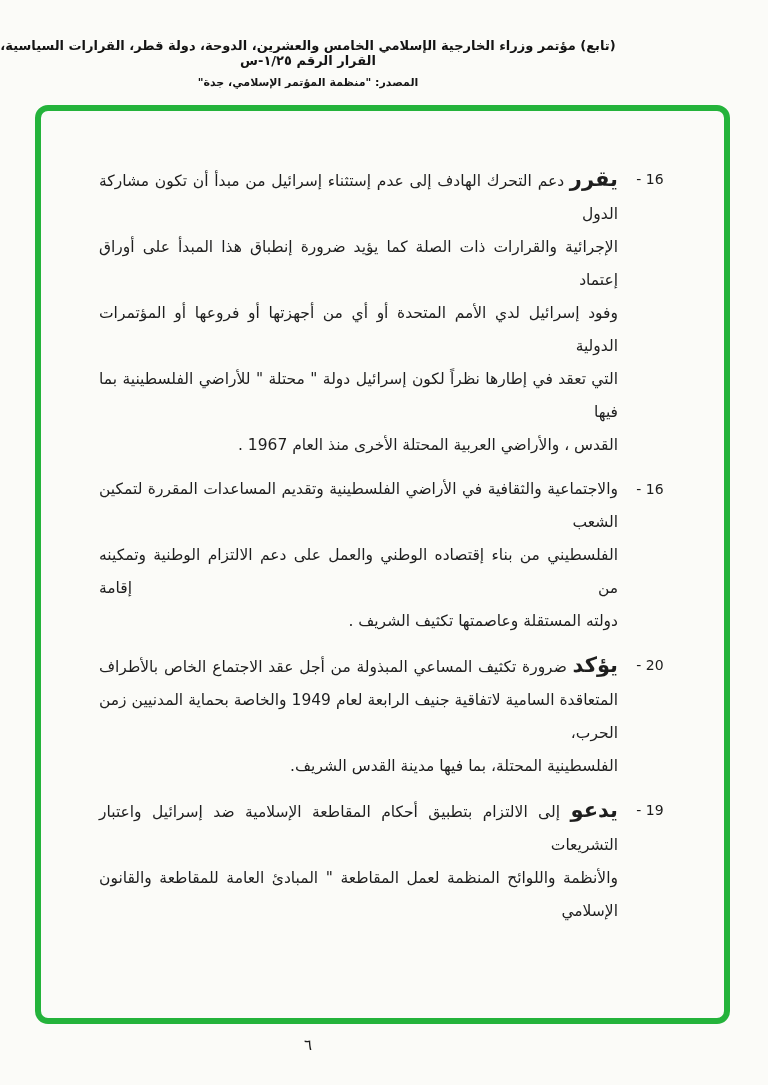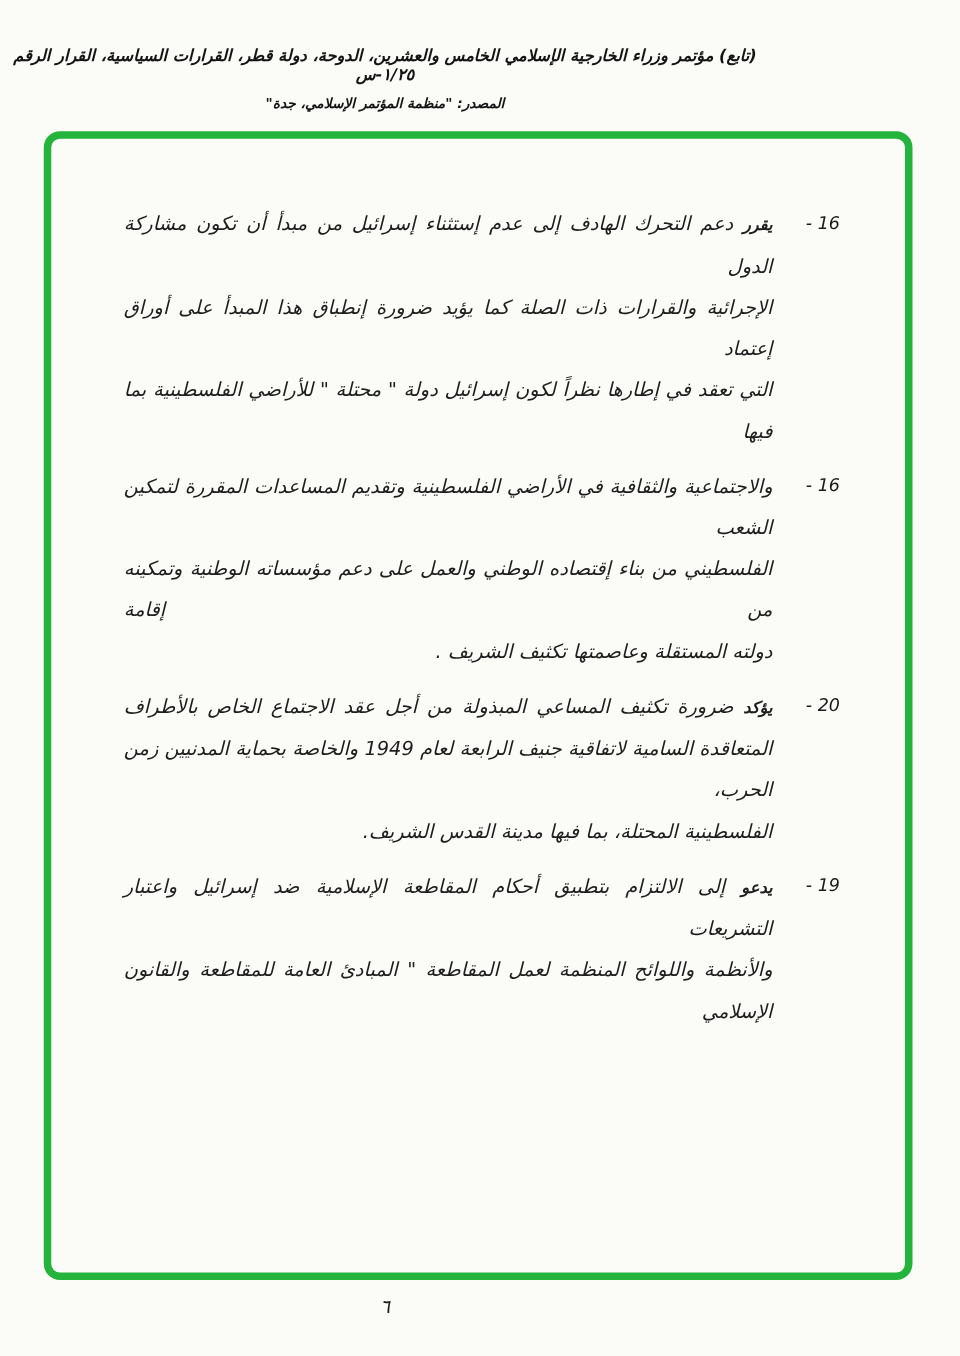--- a/index.html
+++ b/index.html
@@ -10,21 +10,20 @@
     font-family: "DejaVu Sans", sans-serif;
     color: #1b1b1b;
     position: relative;
     overflow: hidden;
   }
   .page {
     position: relative;
     width: 616px;
     height: 1085px;
     direction: rtl;
-    font-style: italic;
   }
   
   .header {
     position: absolute;
     top: 38px;
     left: 0; right: 0;
     text-align: center;
   }
   .header-line1 {
     font-size: 13px;
@@ -59,41 +58,41 @@
   .para {
     display: flex;
     gap: 10px;
     margin-bottom: 11px;
   }
   .pnum {
     flex: none;
     width: 44px;
     font-size: 14px;
     line-height: 33px;
-    text-align: right;
+    text-align: center;
     white-space: nowrap;
     color: #1b1b1b;
   }
   .ptext {
     flex: 1;
     font-size: 15.5px;
     line-height: 33px;
     color: #1e1e1e;
   }
   .line {
     text-align: justify;
     text-align-last: justify;
   }
   .line.last {
     text-align: justify;
     text-align-last: right;
   }
   .lead {
     font-weight: bold;
-    font-size: 13px;
+    font-size: 21px;
     letter-spacing: 0.3px;
   }
   
   .footer {
     position: absolute;
     top: 1036px;
     left: 0; right: 0;
     text-align: center;
     font-size: 15px;
     color: #1b1b1b;
@@ -109,28 +108,30 @@
     <div class="header-line2">المصدر:  "منظمة المؤتمر الإسلامي، جدة"</div>
   </div>
 
   <div class="frame">
     <div class="content">
         <div class="para">
           <div class="pnum">16 -</div>
           <div class="ptext">
             <div class="line"><span class="lead">يقرر</span><span> دعم التحرك الهادف إلى عدم إستثناء إسرائيل من مبدأ  أن تكون مشاركة الدول</span></div>
             <div class="line"><span>الإجرائية والقرارات ذات الصلة  كما يؤيد ضرورة إنطباق هذا المبدأ على أوراق  إعتماد</span></div>
+            <div class="line"><span>وفود إسرائيل لدي الأمم المتحدة أو أي من أجهزتها أو فروعها  أو المؤتمرات الدولية</span></div>
             <div class="line"><span>التي تعقد في إطارها نظراً لكون  إسرائيل دولة " محتلة " للأراضي الفلسطينية بما فيها</span></div>
+            <div class="line last"><span>القدس ، والأراضي العربية المحتلة الأخرى منذ العام 1967 .</span></div>
           </div>
         </div>
         <div class="para">
           <div class="pnum">16 -</div>
           <div class="ptext">
             <div class="line"><span>والاجتماعية والثقافية في الأراضي الفلسطينية وتقديم المساعدات المقررة لتمكين الشعب</span></div>
-            <div class="line"><span>الفلسطيني من بناء إقتصاده الوطني والعمل على دعم مؤسساته الوطنية وتمكينه من إقامة</span></div>
+            <div class="line"><span>الفلسطيني من بناء إقتصاده الوطني والعمل على دعم الالتزام الوطنية وتمكينه من إقامة</span></div>
             <div class="line last"><span>دولته المستقلة وعاصمتها تكثيف الشريف .</span></div>
           </div>
         </div>
         <div class="para">
           <div class="pnum">20 -</div>
           <div class="ptext">
             <div class="line"><span class="lead">يؤكد</span><span> ضرورة تكثيف المساعي المبذولة من أجل عقد الاجتماع الخاص بالأطراف</span></div>
             <div class="line"><span>المتعاقدة السامية لاتفاقية جنيف الرابعة لعام 1949 والخاصة بحماية المدنيين زمن الحرب،</span></div>
             <div class="line last"><span>الفلسطينية المحتلة، بما فيها مدينة القدس الشريف.</span></div>
           </div>

